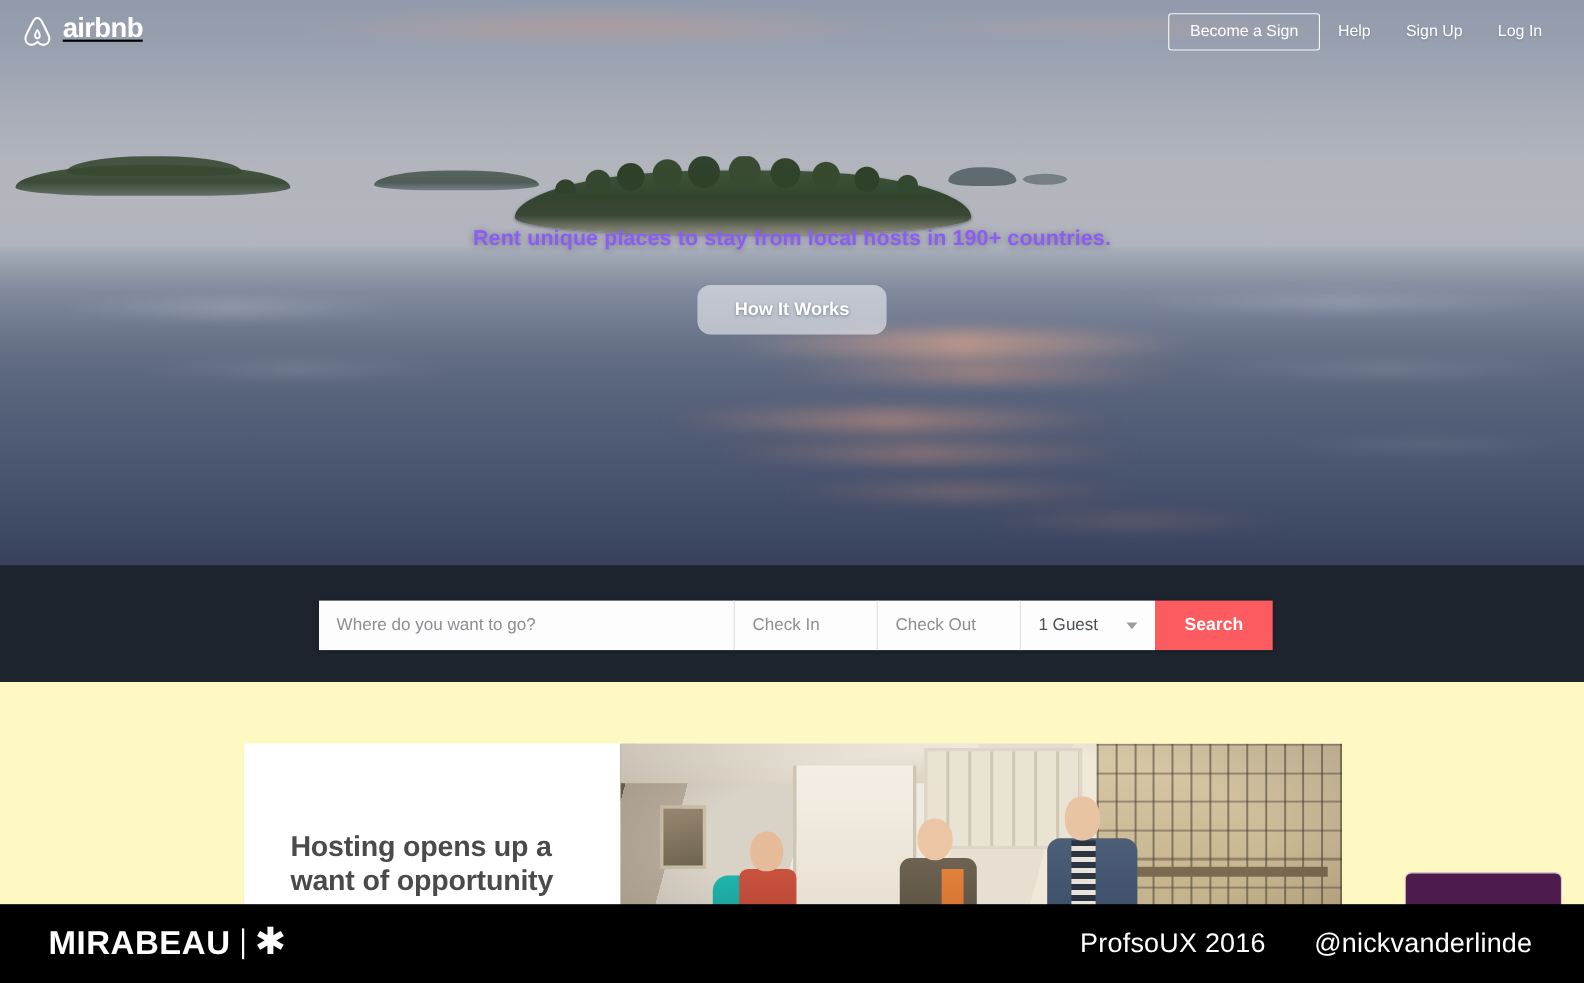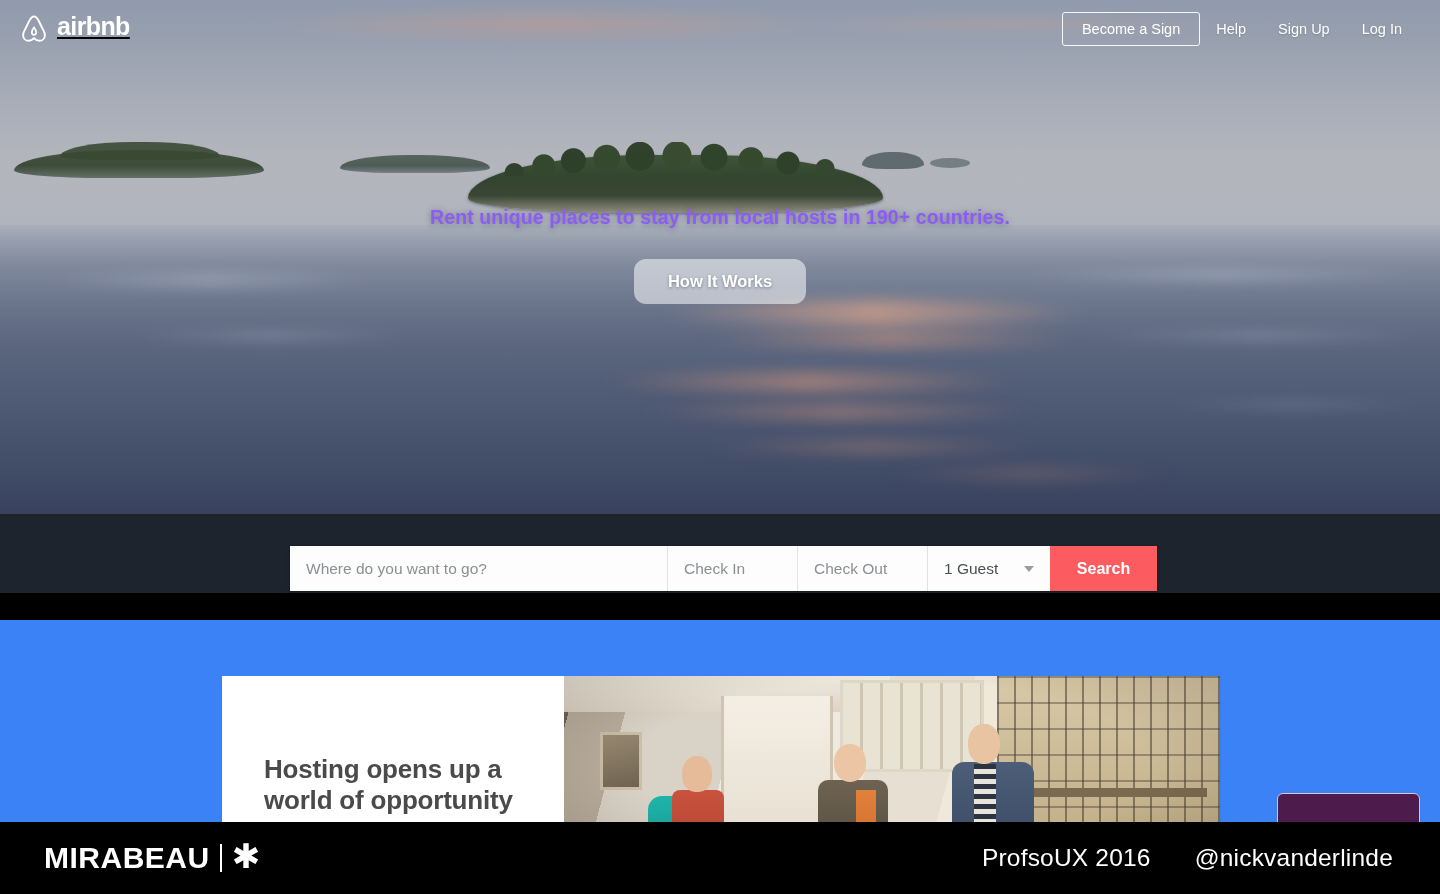--- a/index.html
+++ b/index.html
@@ -181,21 +181,21 @@
   .how-btn {
     display: inline-block; margin-top: 30px;
     background: rgba(236,238,240,.62);
     color: #fff; font-size: 16.5px; font-weight: 700;
     padding: 13px 34px; border-radius: 12px; cursor: pointer;
     text-shadow: 0 1px 3px rgba(40,50,70,.45);
   }
 
   
   .searchband {
-    position: absolute; left: 0; top: 514px; width: 1440px; height: 79px;
+    position: absolute; left: 0; top: 514px; width: 1440px; height: 106px;
     background: #1d242d; z-index: 4;
   }
   .searchbar {
     position: absolute; left: 290px; top: 32px;
     display: flex; height: 45px;
     box-shadow: 0 1px 3px rgba(0,0,0,.35);
   }
   .sfield {
     background: #fdfdfd; display: flex; align-items: center;
     border-right: 1px solid #e2e2e2; padding: 0 16px;
@@ -215,21 +215,21 @@
   .search-btn {
     width: 107px; background: #fc5b60; color: #fff;
     font-size: 16px; font-weight: 700;
     display: flex; align-items: center; justify-content: center;
     cursor: pointer;
   }
 
   
   .lower {
     position: absolute; left: 0; top: 620px; width: 1440px; height: 274px;
-    background: #3b82f6;
+    background: #fef9c3;
   }
   .promo-card {
     position: absolute; left: 222px; top: 56px;
     width: 998px; height: 200px;
     background: #fff; display: flex; overflow: hidden;
     box-shadow: 0 1px 2px rgba(0,0,0,.06);
   }
   .promo-text {
     width: 342px; padding: 78px 0 0 42px; flex: none;
   }
@@ -413,21 +413,21 @@
         <span class="caret"></span>
       </div>
       <div class="search-btn">Search</div>
     </div>
   </div>
 
   <div class="lower">
     <div class="promo-card">
       <div class="promo-text">
         <div class="promo-head">Hosting opens up a</div>
-        <div class="promo-head">world of opportunity</div>
+        <div class="promo-head">want of opportunity</div>
       </div>
       <div class="promo-photo">
         <div class="ph-wall"></div>
         <div class="ph-ceiling"></div>
         <div class="ph-pic"></div>
         <div class="ph-door"></div>
         <div class="ph-window"></div>
         <div class="ph-woodpanel"></div>
         <div class="ph-rail"></div>
         <div class="ph-shelf"></div>

